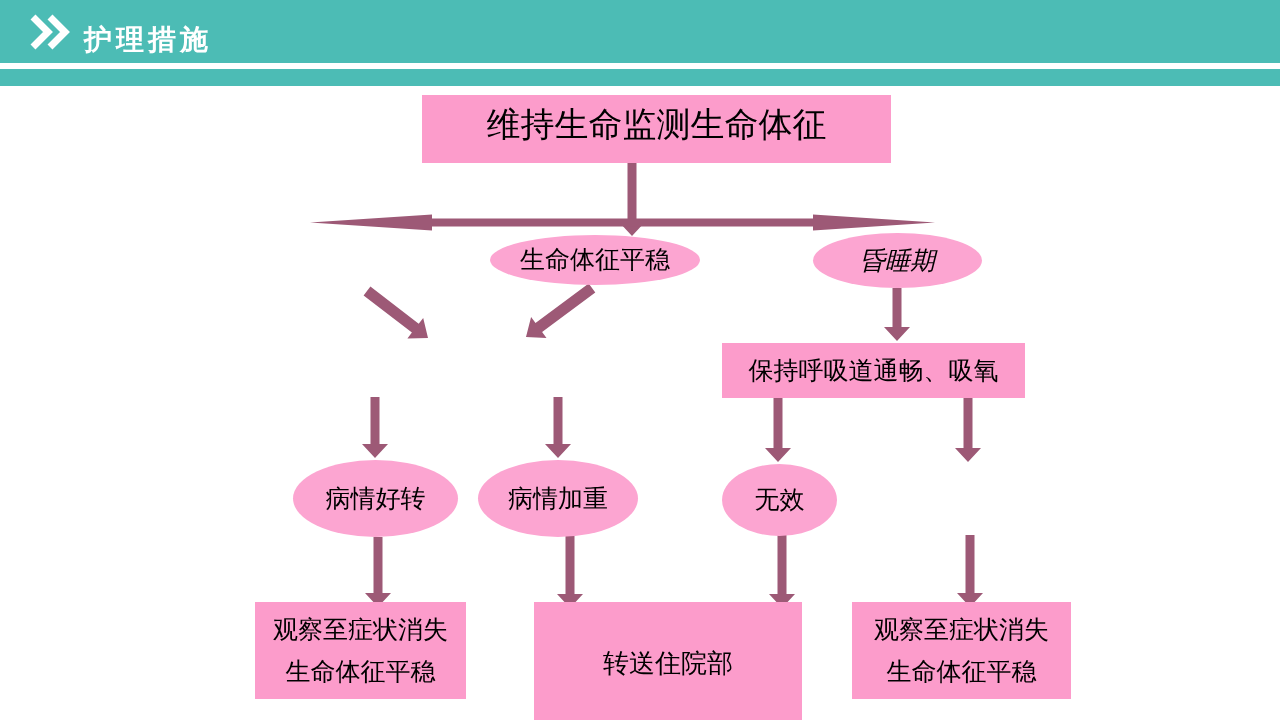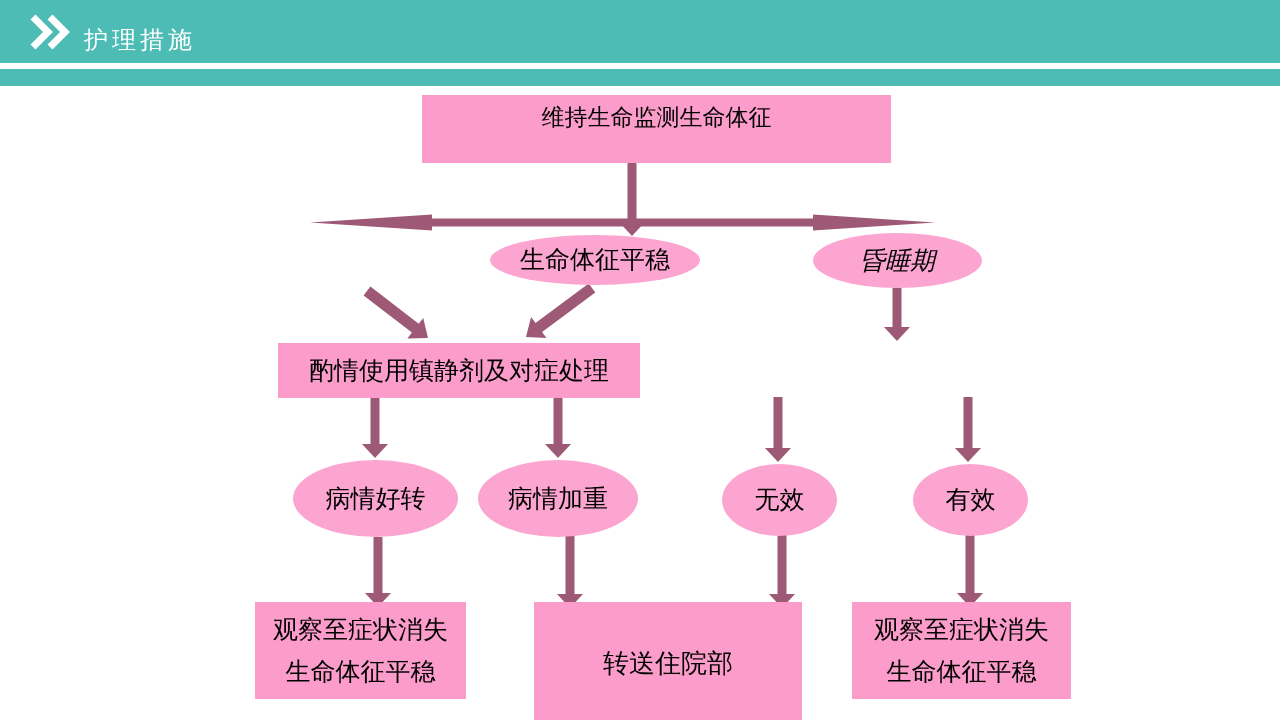--- a/index.html
+++ b/index.html
@@ -11,42 +11,42 @@
 
   
   .header-band {
     position:absolute; left:0; top:0; width:1280px; height:63px;
     background:#4CBCB5; display:flex; align-items:center;
   }
   .chevron-wrap { margin-left:28px; display:flex; align-items:center; }
   .slide-title {
     margin:16px 0 0 14px; color:#ffffff;
     font-family:"Liberation Sans","DejaVu Sans",sans-serif;
-    font-weight:normal; font-size:24px; letter-spacing:4px;
+    font-weight:bold; font-size:28px; letter-spacing:4px;
   }
   .header-stripe {
     position:absolute; left:0; top:69px; width:1280px; height:17px;
     background:#4CBCB5;
   }
 
   
   .canvas { position:absolute; left:0; top:86px; width:1280px; height:634px; }
   .arrow-layer { position:absolute; left:0; top:-86px; width:1280px; height:720px; }
   .arrow-layer polygon { fill:#9D5976; }
 
   .node {
     position:absolute; box-sizing:border-box;
     background:#FC9CCB; color:#000000;
     display:flex; align-items:center; justify-content:center;
     text-align:center; font-size:25px; line-height:1.25;
   }
   .ellipse { border-radius:50%; background:#FCA5D1; }
 
   
-  #box-top        { left:422px; top:9px;   width:469px; height:68px; align-items:flex-start; padding-top:9px; font-size:23px; }
+  #box-top        { left:422px; top:9px;   width:469px; height:68px; align-items:flex-start; padding-top:9px; font-size:34px; }
   #el-excite      { left:248px; top:147px; width:177px; height:55px; }
   #el-ataxia      { left:490px; top:149px; width:210px; height:50px; }
   #el-lethargy    { left:813px; top:147px; width:169px; height:55px;font-style:italic; }
   #box-sedative   { left:278px; top:257px; width:362px; height:55px; }
   #box-airway     { left:722px; top:257px; width:303px; height:55px; }
   #el-improve     { left:293px; top:374px; width:165px; height:77px; }
   #el-worsen      { left:478px; top:374px; width:160px; height:77px; }
   #el-ineffective { left:722px; top:378px; width:115px; height:72px; }
   #el-effective   { left:913px; top:378px; width:115px; height:72px; }
   #box-observe-left  { left:255px; top:516px; width:211px; height:97px; flex-direction:column; line-height:42px; }
@@ -99,35 +99,32 @@
       <span>维持生命监测生命体征</span>
     </div>
 
     <div class="node ellipse" id="el-ataxia">
       <span>生命体征平稳</span>
     </div>
     <div class="node ellipse" id="el-lethargy">
       <span>昏睡期</span>
     </div>
 
-    <div class="node" id="box-sedative">
-      <span>酌情使用镇静剂及对症处理</span>
+    <div class="node" id="box-airway">
+      <span>保持呼吸道通畅、吸氧</span>
     </div>
 
     <div class="node ellipse" id="el-improve">
       <span>病情好转</span>
     </div>
     <div class="node ellipse" id="el-worsen">
       <span>病情加重</span>
     </div>
     <div class="node ellipse" id="el-ineffective">
       <span>无效</span>
-    </div>
-    <div class="node ellipse" id="el-effective">
-      <span>有效</span>
     </div>
 
     <div class="node" id="box-observe-left">
       <span>观察至症状消失</span>
       <span>生命体征平稳</span>
     </div>
     <div class="node" id="box-transfer">
       <span>转送住院部</span>
     </div>
     <div class="node" id="box-observe-right">

